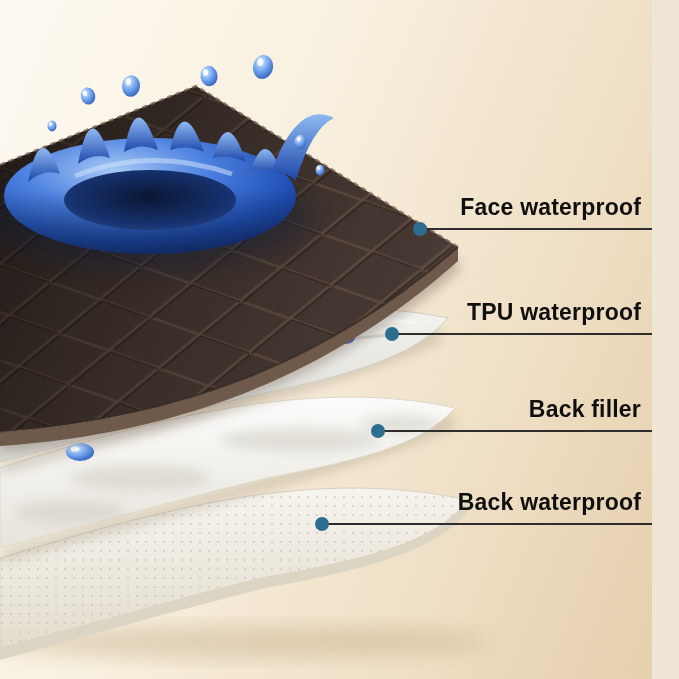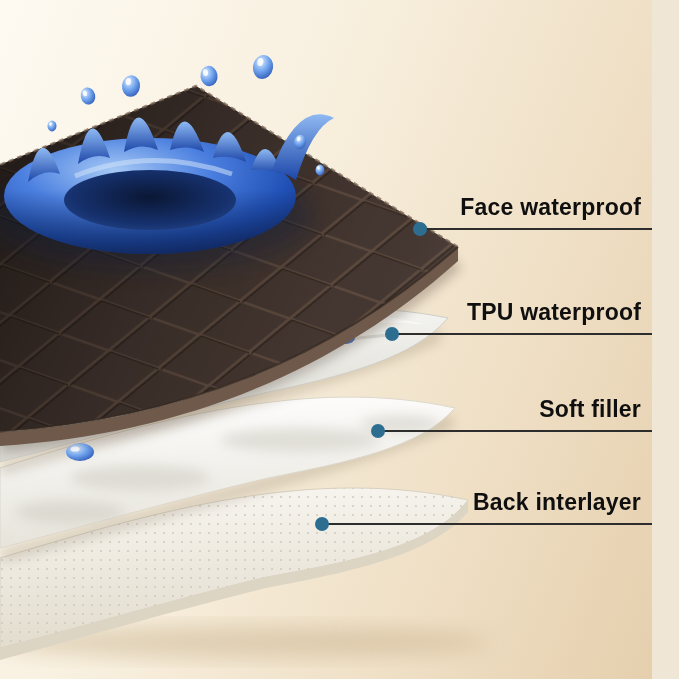--- a/index.html
+++ b/index.html
@@ -169,24 +169,24 @@
     <span class="c-dot"></span>
   </div>
 
   <div class="callout" style="left:392px;top:334px;--w:269px">
     <span class="c-label">TPU waterproof</span>
     <span class="c-line"></span>
     <span class="c-dot"></span>
   </div>
 
   <div class="callout" style="left:378px;top:431px;--w:283px">
-    <span class="c-label">Soft filler</span>
+    <span class="c-label">Back filler</span>
     <span class="c-line"></span>
     <span class="c-dot"></span>
   </div>
 
   <div class="callout" style="left:322px;top:524px;--w:339px">
-    <span class="c-label">Back interlayer</span>
+    <span class="c-label">Back waterproof</span>
     <span class="c-line"></span>
     <span class="c-dot"></span>
   </div>
 
 </div>
 
 </body></html>

